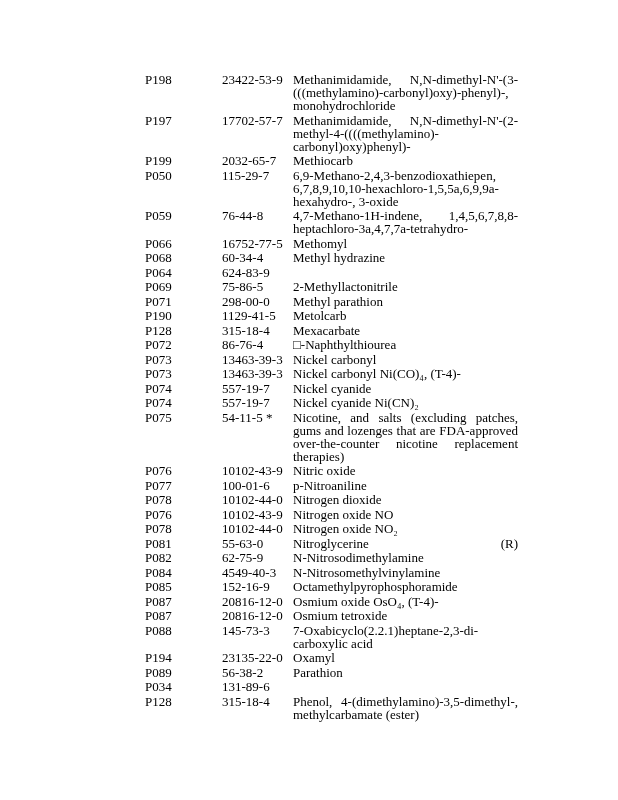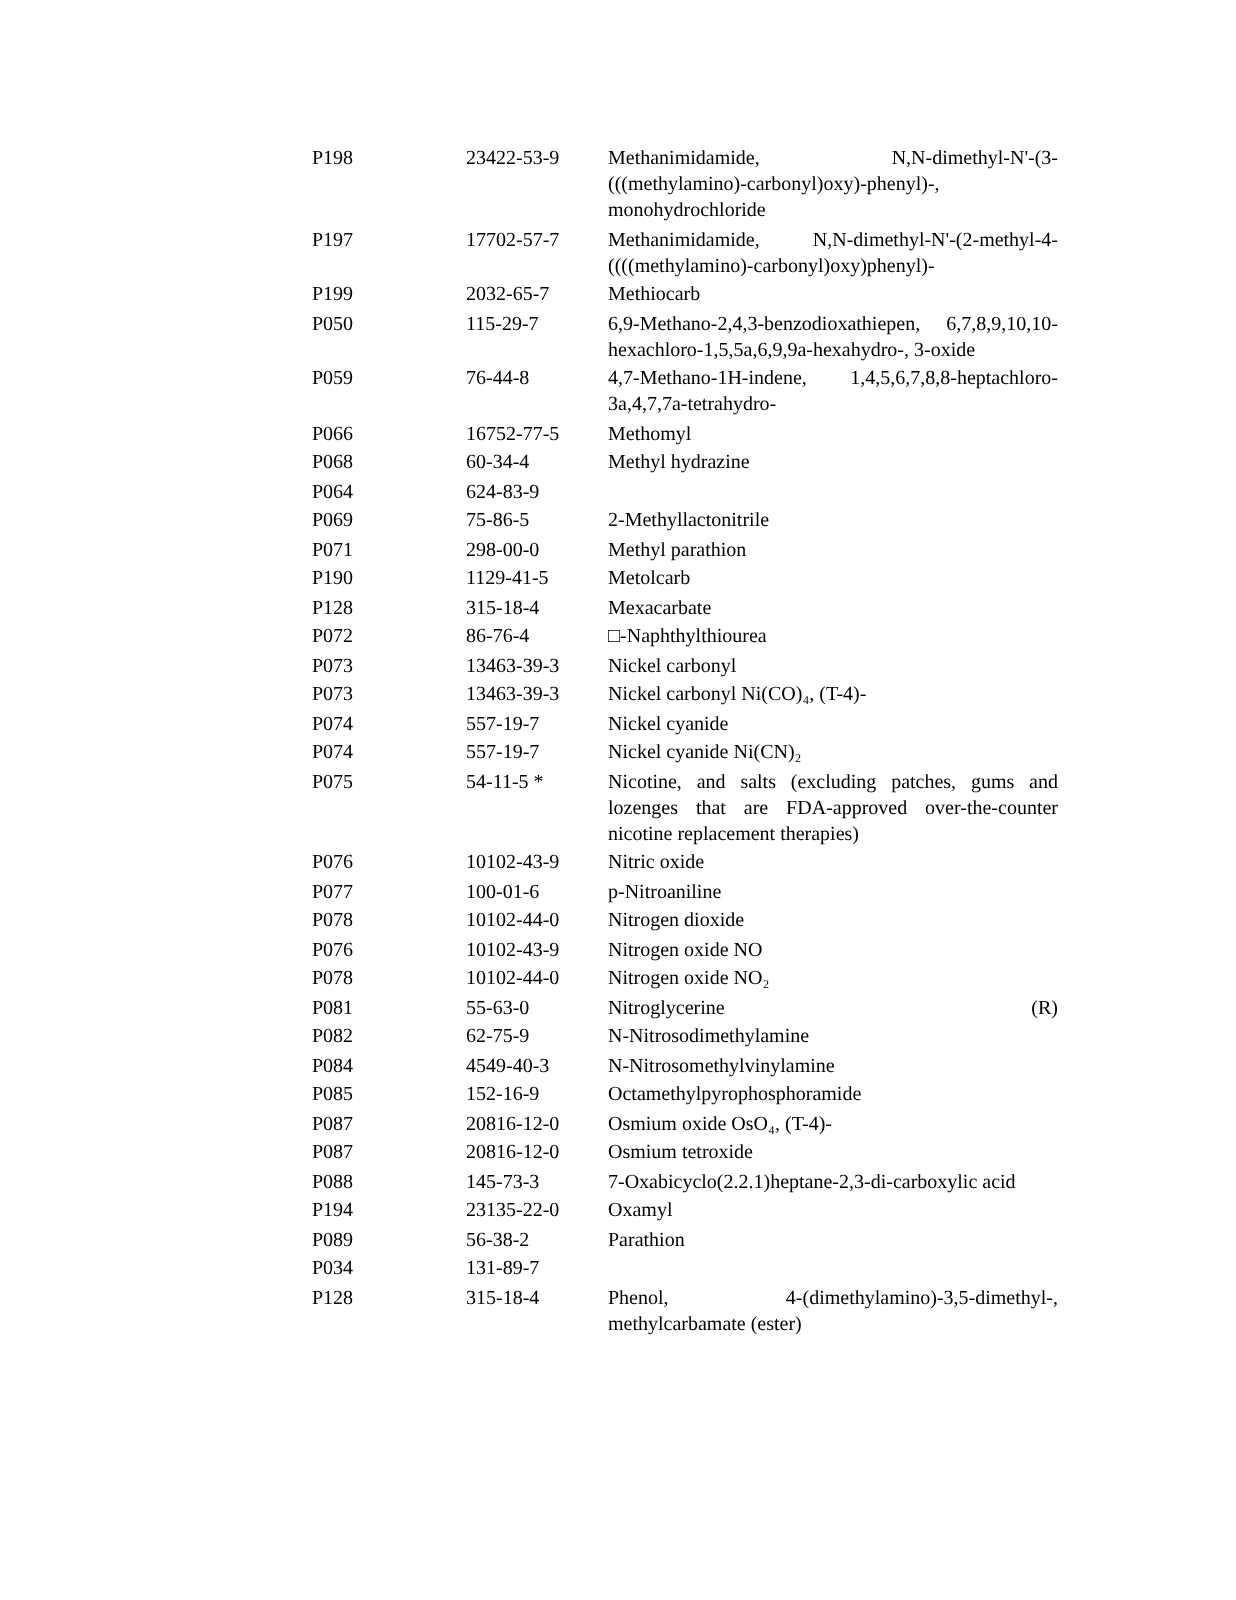--- a/index.html
+++ b/index.html
@@ -17,24 +17,24 @@
   }
   .sheet {
     position: absolute;
     left: 0; top: 0;
     width: 618px;
     height: 800px;
     background: #ffffff;
   }
   .table {
     position: absolute;
-    left: 156px;
+    left: 145px;
     top: 73px;
     width: 373px;
-    font-size: 10px;
+    font-size: 13px;
     line-height: 13px;
   }
   .row {
     display: flex;
     align-items: flex-start;
     position: relative;
     margin-bottom: 1.5px;
   }
   .col { display: block; }
   .code { width: 77px; flex: none; white-space: nowrap; }
@@ -270,21 +270,21 @@
 
   <div class="row">
     <span class="col code">P089</span>
     <span class="col cas">56-38-2</span>
     <span class="col name">Parathion</span>
     <span class="col note"></span>
   </div>
 
   <div class="row">
     <span class="col code">P034</span>
-    <span class="col cas">131-89-7</span>
+    <span class="col cas">131-89-6</span>
     <span class="col note"></span>
   </div>
 
   <div class="row">
     <span class="col code">P128</span>
     <span class="col cas">315-18-4</span>
     <span class="col name">Phenol, 4-(dimethylamino)-3,5-dimethyl-, methylcarbamate (ester)</span>
     <span class="col note"></span>
   </div>
 </div>

